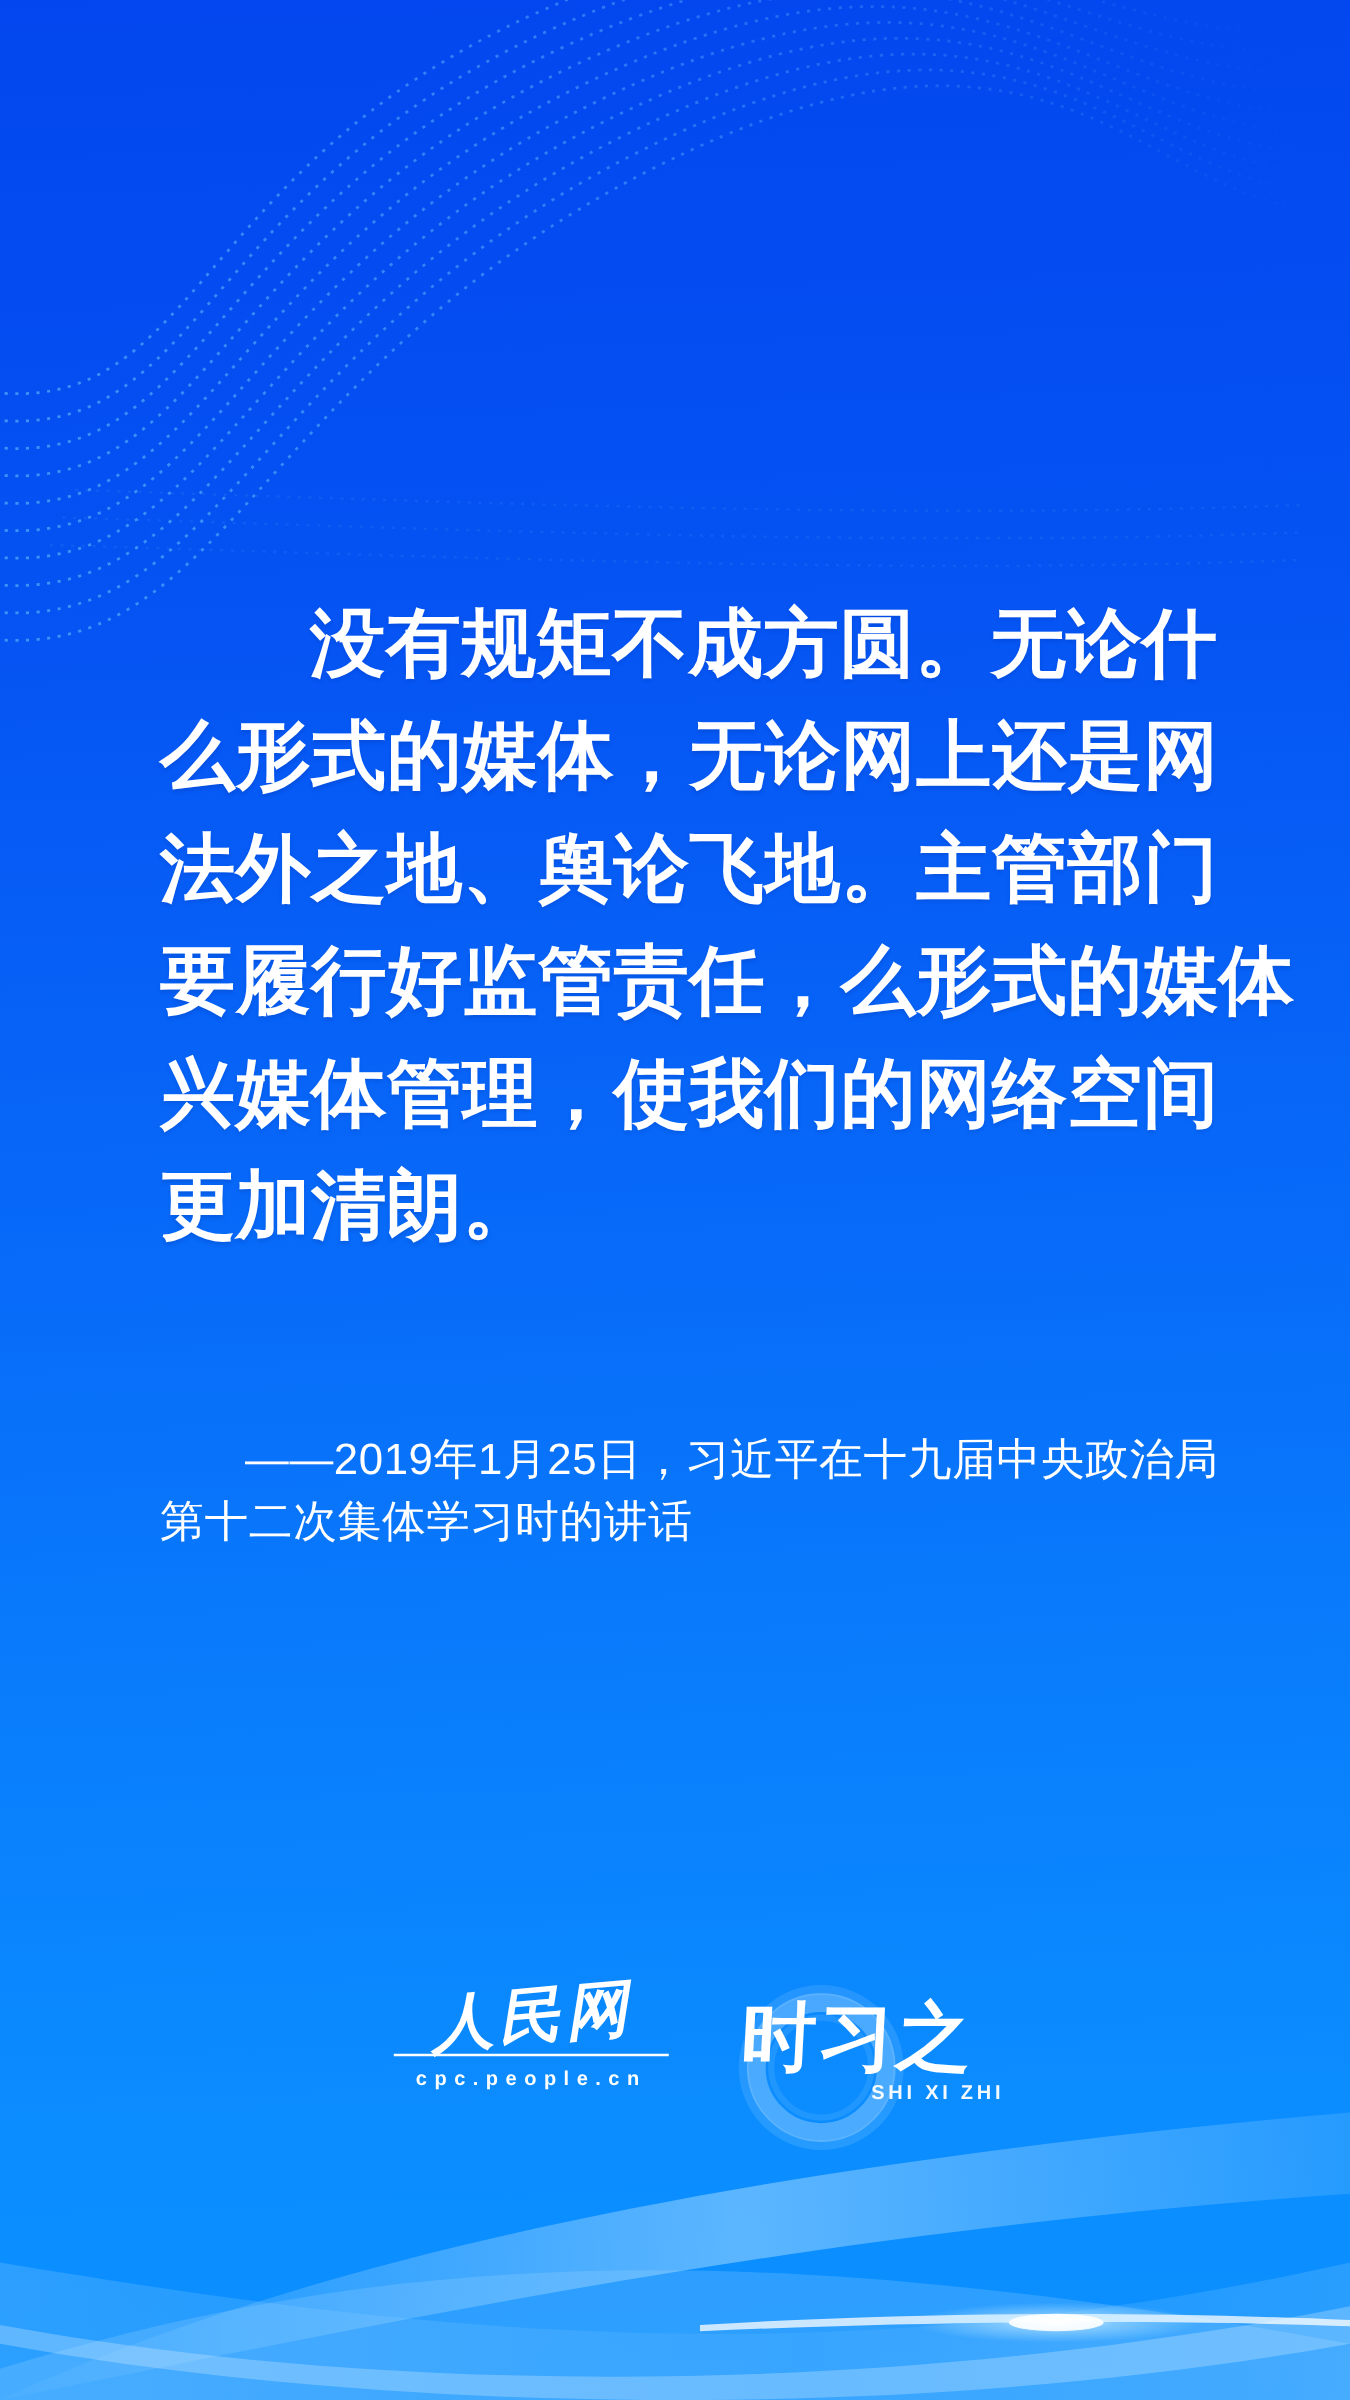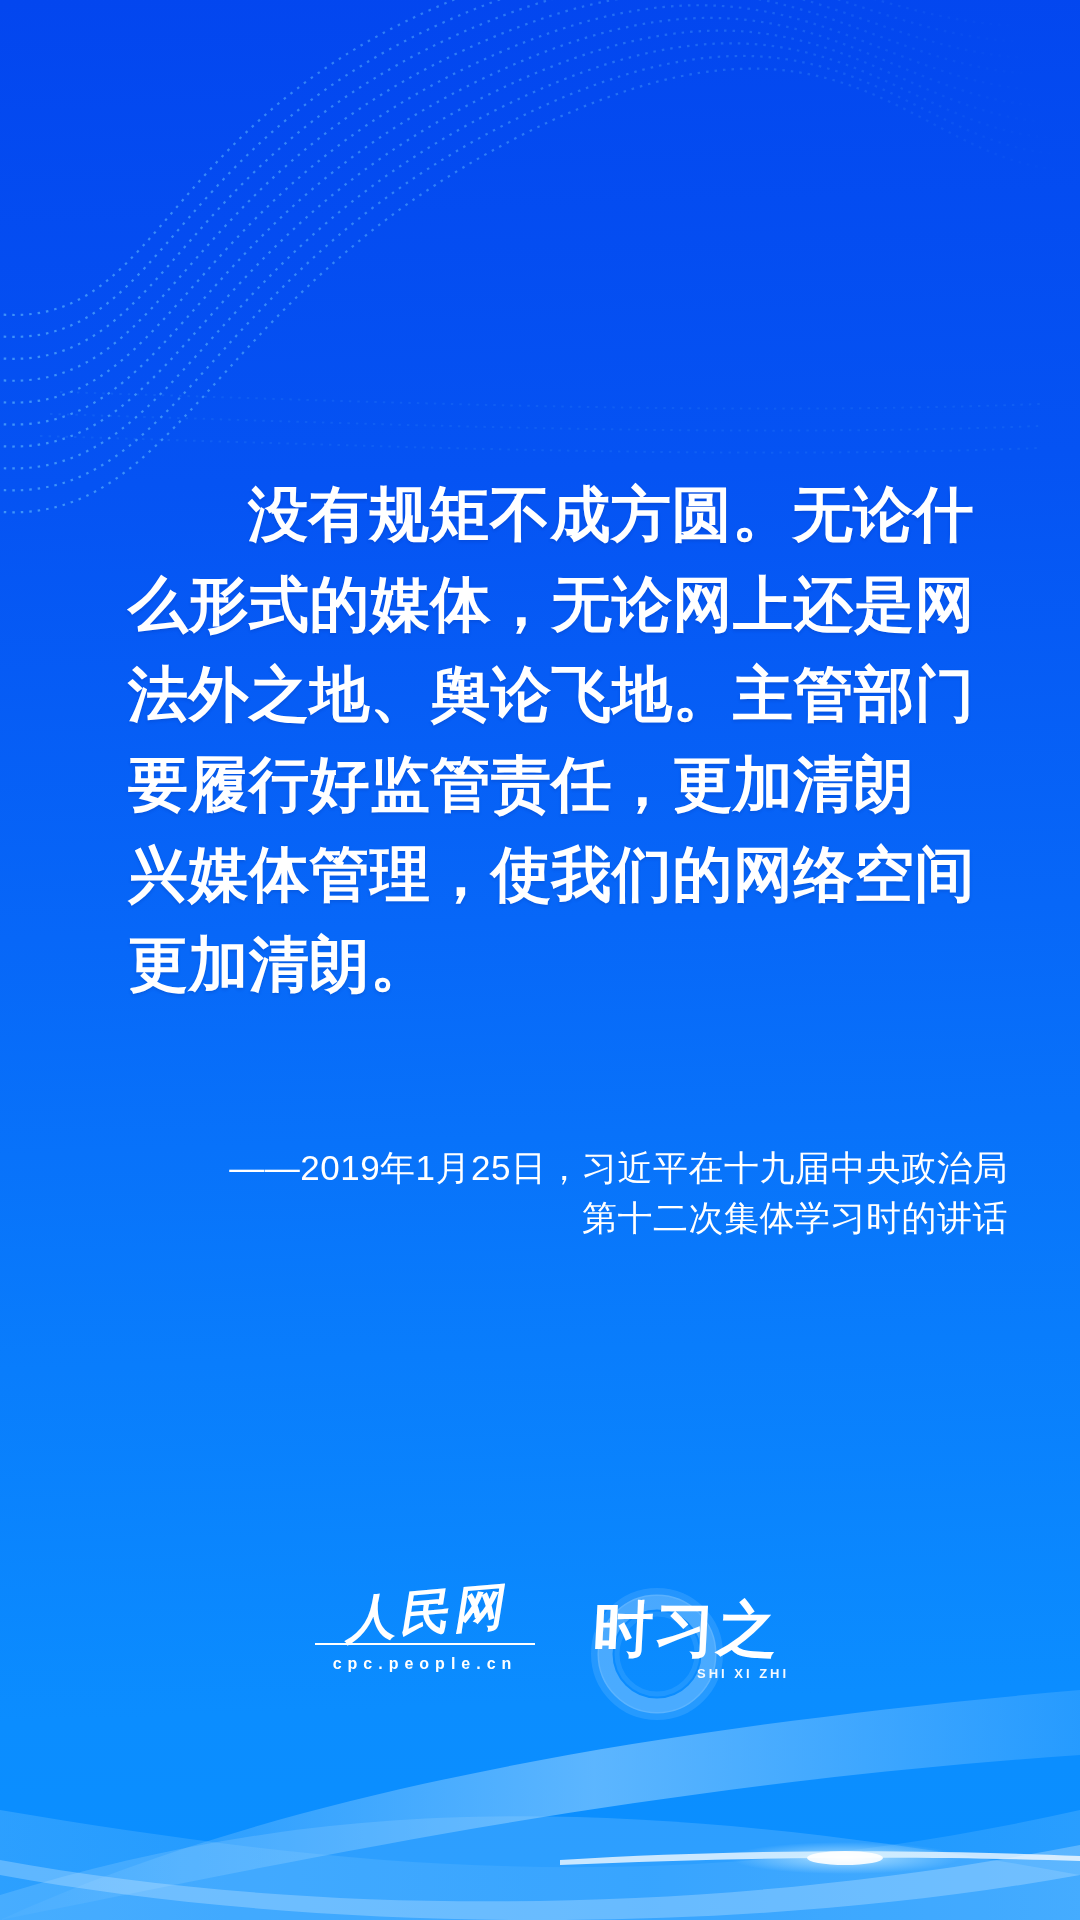--- a/index.html
+++ b/index.html
@@ -15,37 +15,37 @@
   .waves{position:absolute;left:0;bottom:0;width:1080px;height:260px;pointer-events:none;}
   
   .quote{position:absolute;left:128px;top:470px;width:856px;
          font-size:60px;line-height:90px;font-weight:700;letter-spacing:0.5px;
          text-shadow:0 2px 3px rgba(0,40,140,0.18);}
   .quote .qline{white-space:nowrap;height:90px;}
   .quote .qline.indent{text-indent:120px;}
   
   .attribution{position:absolute;left:128px;top:1143px;width:880px;
                font-size:35px;line-height:50px;font-weight:400;letter-spacing:0.5px;}
-  .attribution .aline{white-space:nowrap;text-align:right;}
+  .attribution .aline{white-space:nowrap;}
   .attribution .aline.indent{text-indent:68px;}
   
   .footer{position:absolute;left:0;top:1580px;width:1080px;height:150px;}
   .people-logo{position:absolute;left:295px;top:6px;width:260px;text-align:center;}
   .people-script{font-family:"DejaVu Serif","Liberation Serif",serif;
                  font-style:italic;font-weight:700;font-size:50px;line-height:54px;
                  transform:rotate(-5deg);letter-spacing:4px;}
   .people-underline{width:220px;height:2px;background:#ffffff;margin:3px auto 5px auto;}
   .people-subtitle{font-size:27px;font-weight:700;letter-spacing:1px;line-height:32px;}
   .people-url{font-size:16px;font-weight:700;letter-spacing:6px;line-height:28px;}
   .brand{position:absolute;left:585px;top:0;width:220px;height:150px;}
   .brand-ring{position:absolute;left:0;top:0;width:150px;height:150px;}
   .brand-name{position:absolute;left:8px;top:18px;width:210px;
               font-size:60px;font-weight:900;letter-spacing:2px;line-height:64px;
               transform:skewX(-3deg);}
-  .brand-latin{position:absolute;left:112px;top:86px;font-size:13px;font-weight:700;
+  .brand-latin{position:absolute;left:112px;top:86px;font-size:16px;font-weight:700;
                letter-spacing:3px;opacity:0.95;}
 </style>
 </head>
 <body>
 
 <div class="poster">
 
   <svg class="dotted-curves" viewBox="0 0 1080 560" xmlns="http://www.w3.org/2000/svg">
     <defs>
       <linearGradient id="fade" x1="0" y1="0" x2="1" y2="0">
@@ -70,21 +70,21 @@
       <path d="M 60 392 C 380 402, 720 416, 1040 404"></path>
       <path d="M 50 414 C 380 424, 720 438, 1040 426"></path>
       <path d="M 40 436 C 380 446, 720 460, 1040 448"></path>
     </g>
   </svg>
 
   <div class="quote">
     <div class="qline indent">没有规矩不成方圆。无论什</div>
     <div class="qline">么形式的媒体，无论网上还是网</div>
     <div class="qline">法外之地、舆论飞地。主管部门</div>
-    <div class="qline">要履行好监管责任，更加清朗</div>
+    <div class="qline">要履行好监管责任，么形式的媒体</div>
     <div class="qline">兴媒体管理，使我们的网络空间</div>
     <div class="qline">更加清朗。</div>
   </div>
 
   <div class="attribution">
     <div class="aline indent">——2019年1月25日，习近平在十九届中央政治局</div>
     <div class="aline">第十二次集体学习时的讲话</div>
   </div>
 
   <div class="footer">

